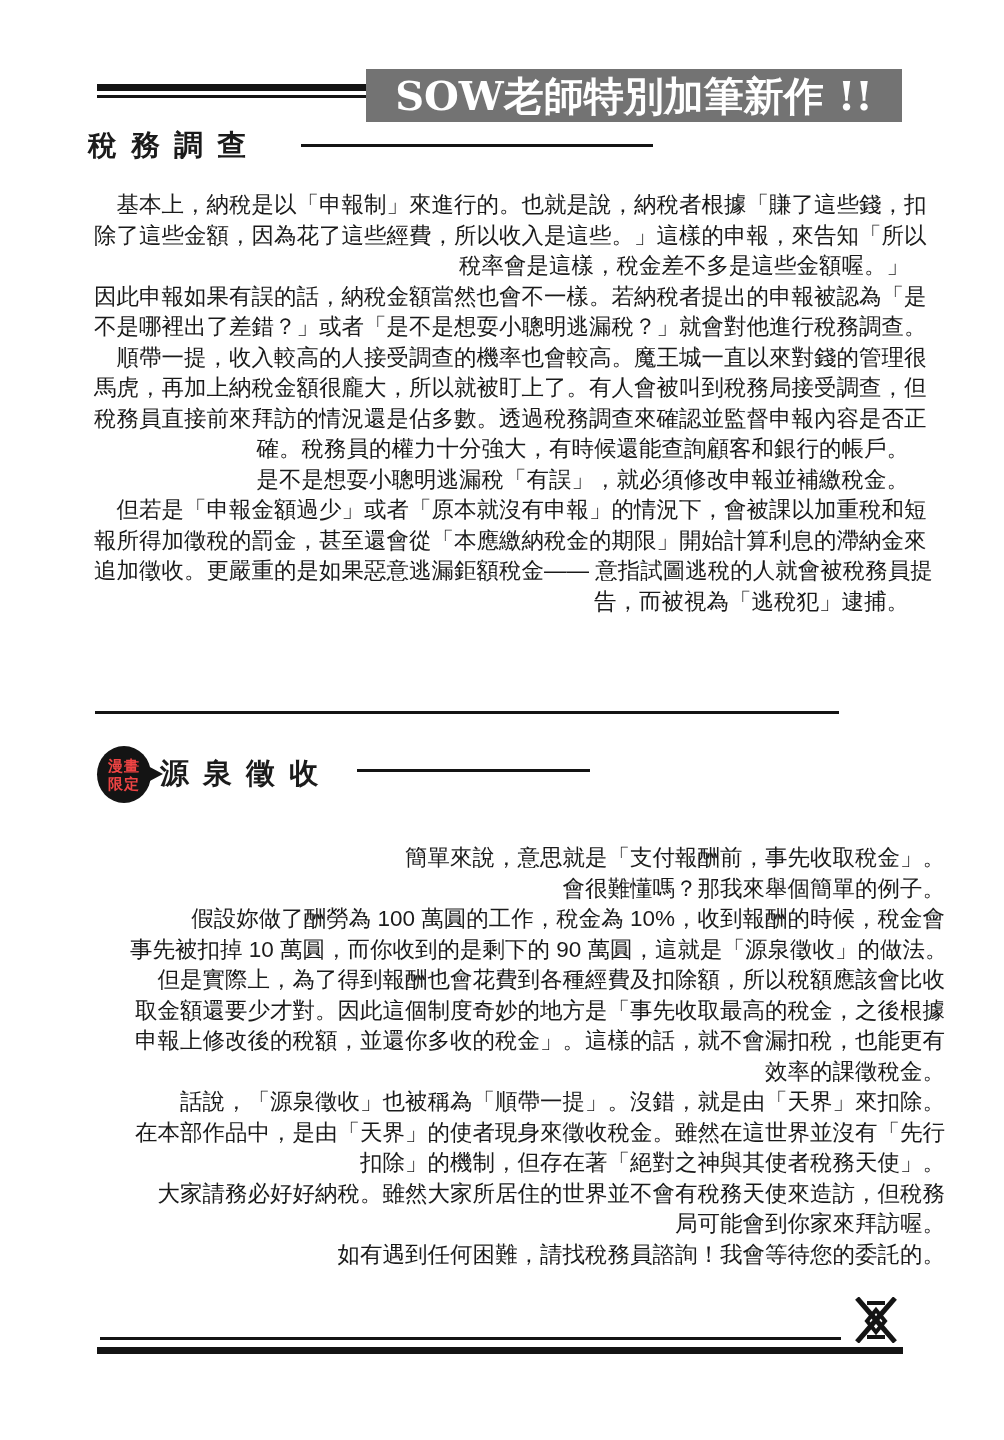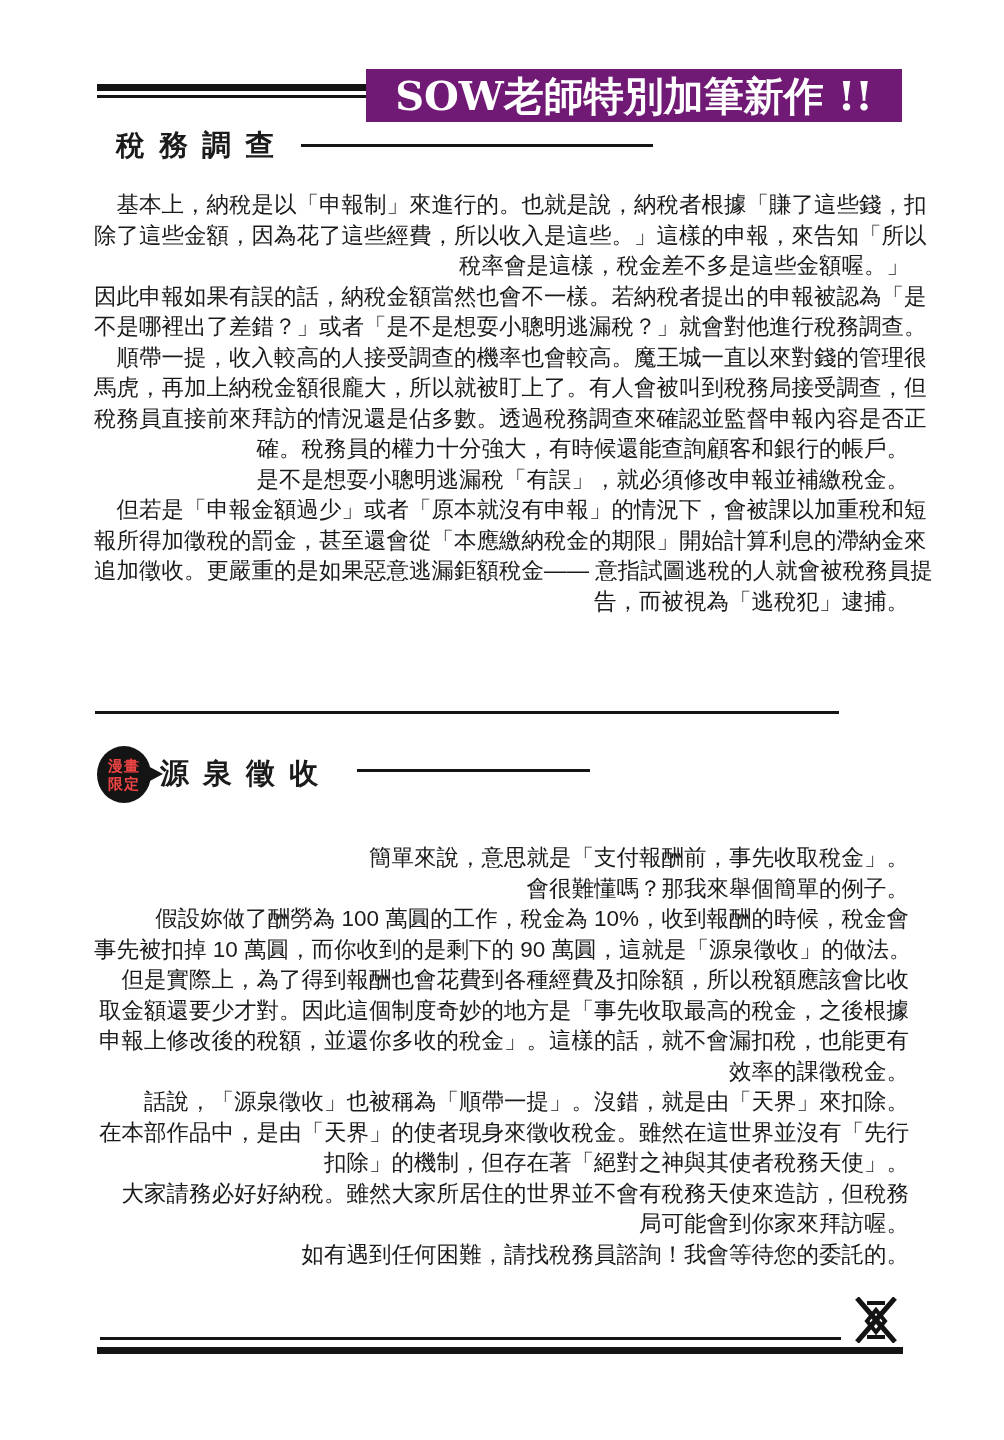--- a/index.html
+++ b/index.html
@@ -12,32 +12,32 @@
     font-family:"Liberation Sans",sans-serif;
     color:#161616;
   }
   .rule{position:absolute;background:#141414;}
   
   #top-rule-thick{left:97px;top:84px;width:273px;height:7px;}
   #top-rule-thin{left:97px;top:95px;width:273px;height:3px;}
   
   #banner{
     position:absolute;left:366px;top:69px;width:536px;height:53px;
-    background:#701a75;display:flex;align-items:center;justify-content:center;
+    background:#737373;display:flex;align-items:center;justify-content:center;
   }
   #banner .banner-text{
     font-family:"DejaVu Serif",serif;font-weight:bold;
     font-size:40px;color:#ffffff;white-space:pre;letter-spacing:0px;line-height:53px;
   }
   
   .sec-title{
     position:absolute;font-size:29px;font-weight:bold;color:#1b1b1b;
     white-space:pre;letter-spacing:3px;line-height:32px;
   }
-  #title-1{left:116px;top:129px;}
+  #title-1{left:88px;top:129px;}
   #title-2{left:160px;top:757px;}
   #title-1-rule{left:301px;top:144px;width:352px;height:3px;}
   #title-2-rule{left:357px;top:769px;width:233px;height:3px;}
   
   #badge{
     position:absolute;left:97px;top:746px;width:54px;height:57px;
     background:#141414;border-radius:50%;
     display:flex;flex-direction:column;align-items:center;justify-content:center;
   }
   #badge .badge-line{
@@ -46,21 +46,21 @@
   }
   #badge-tail{
     position:absolute;left:146px;top:765px;width:0;height:0;
     border-left:17px solid #141414;
     border-top:9px solid transparent;
     border-bottom:9px solid transparent;
   }
   
   .bodytext{position:absolute;left:94px;width:815px;text-align:right;}
   #body-1{top:190px;}
-  #body-2{top:843px;}
+  #body-2{top:843px;margin-left:36px;}
   .line{
     white-space:pre;font-size:22.5px;line-height:30.5px;height:30.5px;
     color:#1a1a1a;
   }
   
   #mid-divider{left:95px;top:711px;width:744px;height:3px;}
   
   #bottom-rule-thin{left:100px;top:1337px;width:741px;height:3px;}
   #bottom-rule-thick{left:97px;top:1347px;width:806px;height:7px;}
   #logo{position:absolute;left:852px;top:1297px;width:48px;height:46px;}

